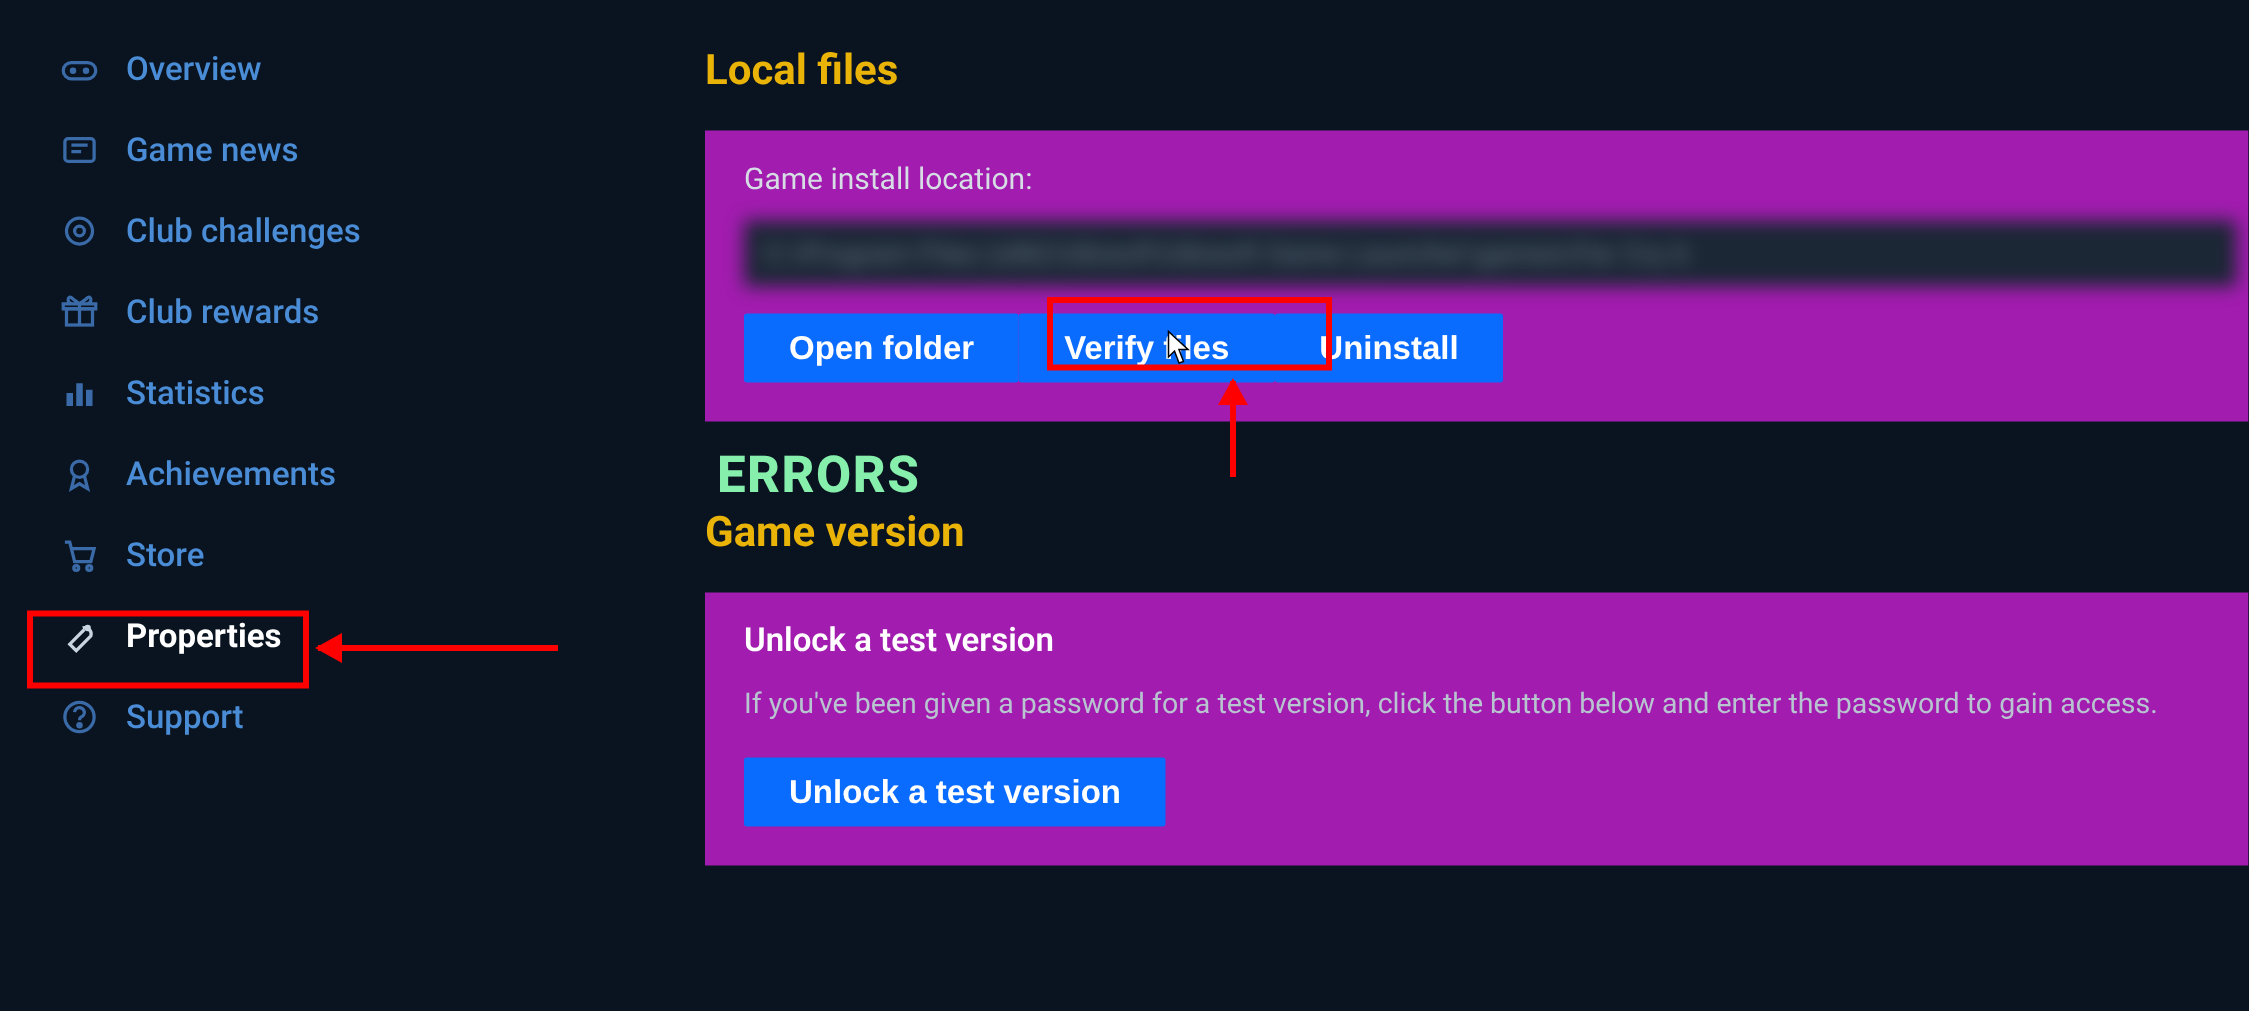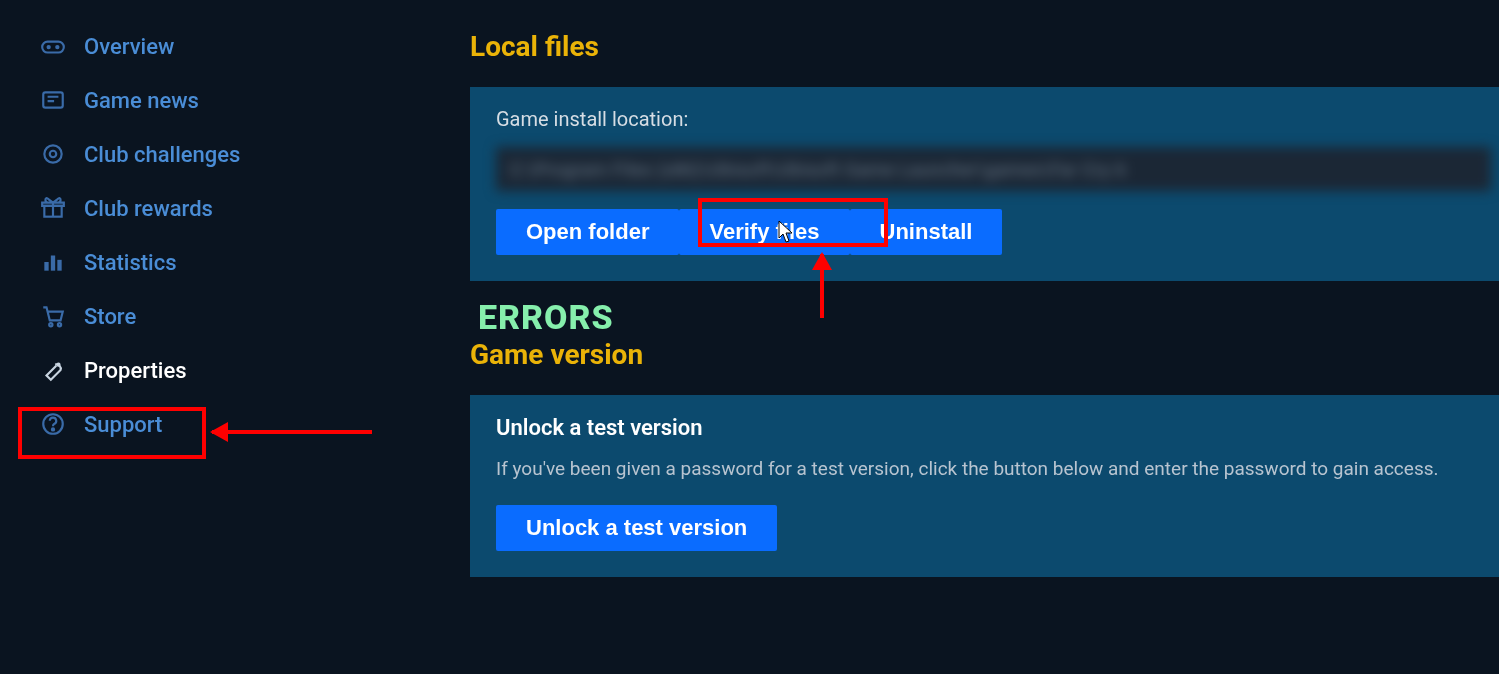--- a/index.html
+++ b/index.html
@@ -22,20 +22,21 @@
     gap: 18px;
     padding: 14px 10px;
     color: #4a8dd6;
     font-size: 22px;
     font-weight: 500;
     cursor: pointer;
     width: fit-content;
   }
   .sidebar-item.active {
     color: #ffffff;
+    font-weight: bold;
   }
   .sidebar-item .icon {
     width: 26px;
     height: 26px;
     display: flex;
     align-items: center;
     justify-content: center;
     color: #3a6ba8;
   }
   .sidebar-item.active .icon { color: #c8d4e0; }
@@ -45,21 +46,21 @@
     padding: 30px 0 0 30px;
     color: #e8ecf0;
   }
   .section-heading {
     font-size: 28px;
     font-weight: 700;
     color: #eab308;
     margin-bottom: 24px;
   }
   .panel {
-    background: #0c4a6e;
+    background: #a21caf;
     padding: 20px 8px 26px 26px;
     margin-bottom: 28px;
     margin-right: 0;
   }
   .panel-label {
     font-size: 20px;
     color: #d6dde4;
     margin-bottom: 16px;
   }
   .path-box {
@@ -226,20 +227,29 @@
     <span class="icon">
       <svg viewBox="0 0 24 24" fill="currentColor">
           <rect x="4" y="12" width="4" height="8"></rect>
           <rect x="10" y="6" width="4" height="14"></rect>
           <rect x="16" y="10" width="4" height="10"></rect>
         </svg>
     </span>
     <span>Statistics</span>
   </div>
 
+  <div class="sidebar-item">
+    <span class="icon">
+      <svg viewBox="0 0 24 24" fill="none" stroke="currentColor" stroke-width="2">
+          <circle cx="12" cy="9" r="5"></circle>
+          <path d="M9 13l-2 8 5-3 5 3-2-8"></path>
+        </svg>
+    </span>
+    <span>Achievements</span>
+  </div>
 
   <div class="sidebar-item">
     <span class="icon">
       <svg viewBox="0 0 24 24" fill="none" stroke="currentColor" stroke-width="2">
           <path d="M3 4h3l3 12h10l2-8H7"></path>
           <circle cx="10" cy="20" r="1.5"></circle>
           <circle cx="18" cy="20" r="1.5"></circle>
         </svg>
     </span>
     <span>Store</span>

